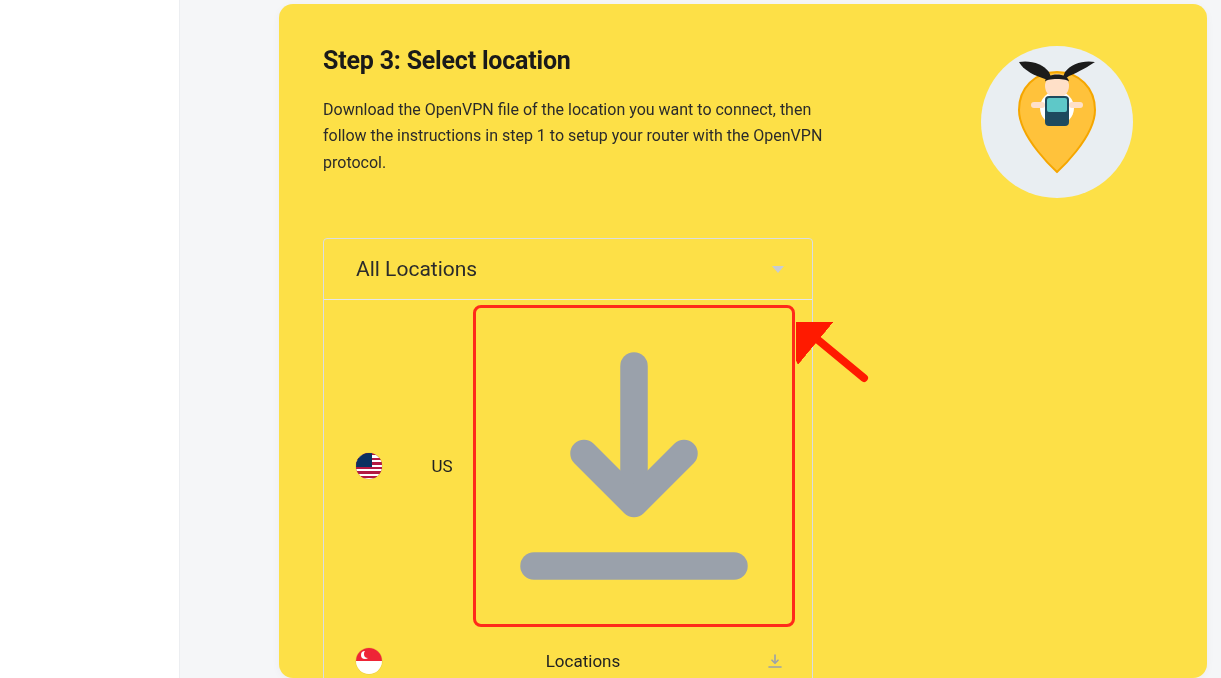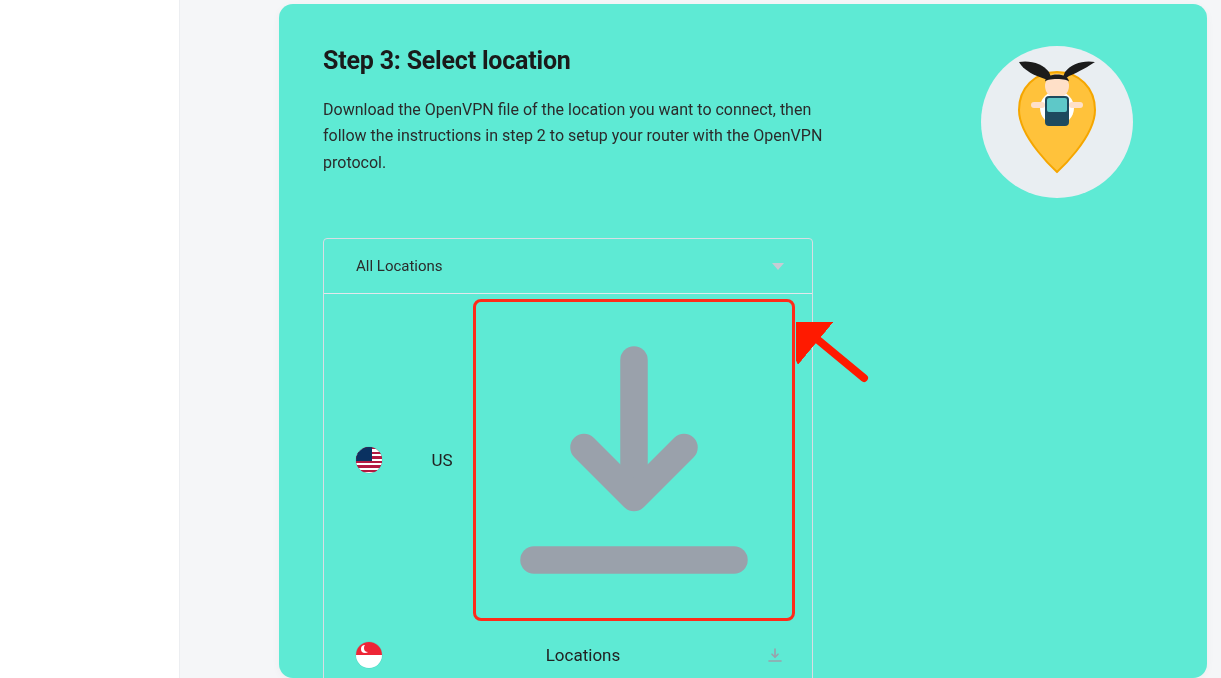--- a/index.html
+++ b/index.html
@@ -19,21 +19,21 @@
       height: 100%;
       background: #fff;
       border-right: 1px solid #eceef1;
     }
     .card {
       position: absolute;
       left: 279px;
       top: 4px;
       width: 928px;
       height: 674px;
-      background: #5eead4;
+      background: #fde047;
       border-radius: 14px;
       box-shadow: 0 2px 8px rgba(0,0,0,0.04);
       padding: 42px 44px 15px 44px;
     }
     .head-row {
       display: flex;
       align-items: flex-start;
       justify-content: space-between;
     }
     .head-text { max-width: 500px; }
@@ -84,21 +84,21 @@
     }
     .loc-header {
       display: flex;
       align-items: center;
       justify-content: space-between;
       padding: 18px 28px 18px 32px;
       border-bottom: 1px solid #e4e7ec;
       cursor: pointer;
     }
     .loc-header-text {
-      font-size: 15px;
+      font-size: 21px;
       color: #2b2b2b;
     }
     .caret {
       width: 0; height: 0;
       border-left: 6px solid transparent;
       border-right: 6px solid transparent;
       border-top: 7px solid #c7ccd4;
     }
     .loc-row {
       display: flex;
@@ -169,21 +169,21 @@
   </style>
 </head>
 <body>
 
 <div class="sidebar-edge"></div>
 
 <div class="card">
   <div class="head-row">
     <div class="head-text">
       <h2 class="step-title">Step 3: Select location</h2>
-      <p class="step-desc">Download the OpenVPN file of the location you want to connect, then follow the instructions in step 2 to setup your router with the OpenVPN protocol.</p>
+      <p class="step-desc">Download the OpenVPN file of the location you want to connect, then follow the instructions in step 1 to setup your router with the OpenVPN protocol.</p>
     </div>
     <div class="illus">
       <div class="map-pin">
         <svg viewBox="0 0 88 108" width="88" height="108">
           <path d="M44 4 C22 4 6 20 6 42 C6 70 44 104 44 104 C44 104 82 70 82 42 C82 20 66 4 44 4 Z" fill="#ffc23b" stroke="#f5a600" stroke-width="2"></path>
           <circle cx="44" cy="40" r="17" fill="#fff"></circle>
         </svg>
         <div class="person">
           <svg viewBox="0 0 80 70" width="80" height="70">
             <path d="M20 16 C10 12 4 6 2 2 C14 0 26 4 32 12 L36 22 Z" fill="#1b1b1b"></path>

